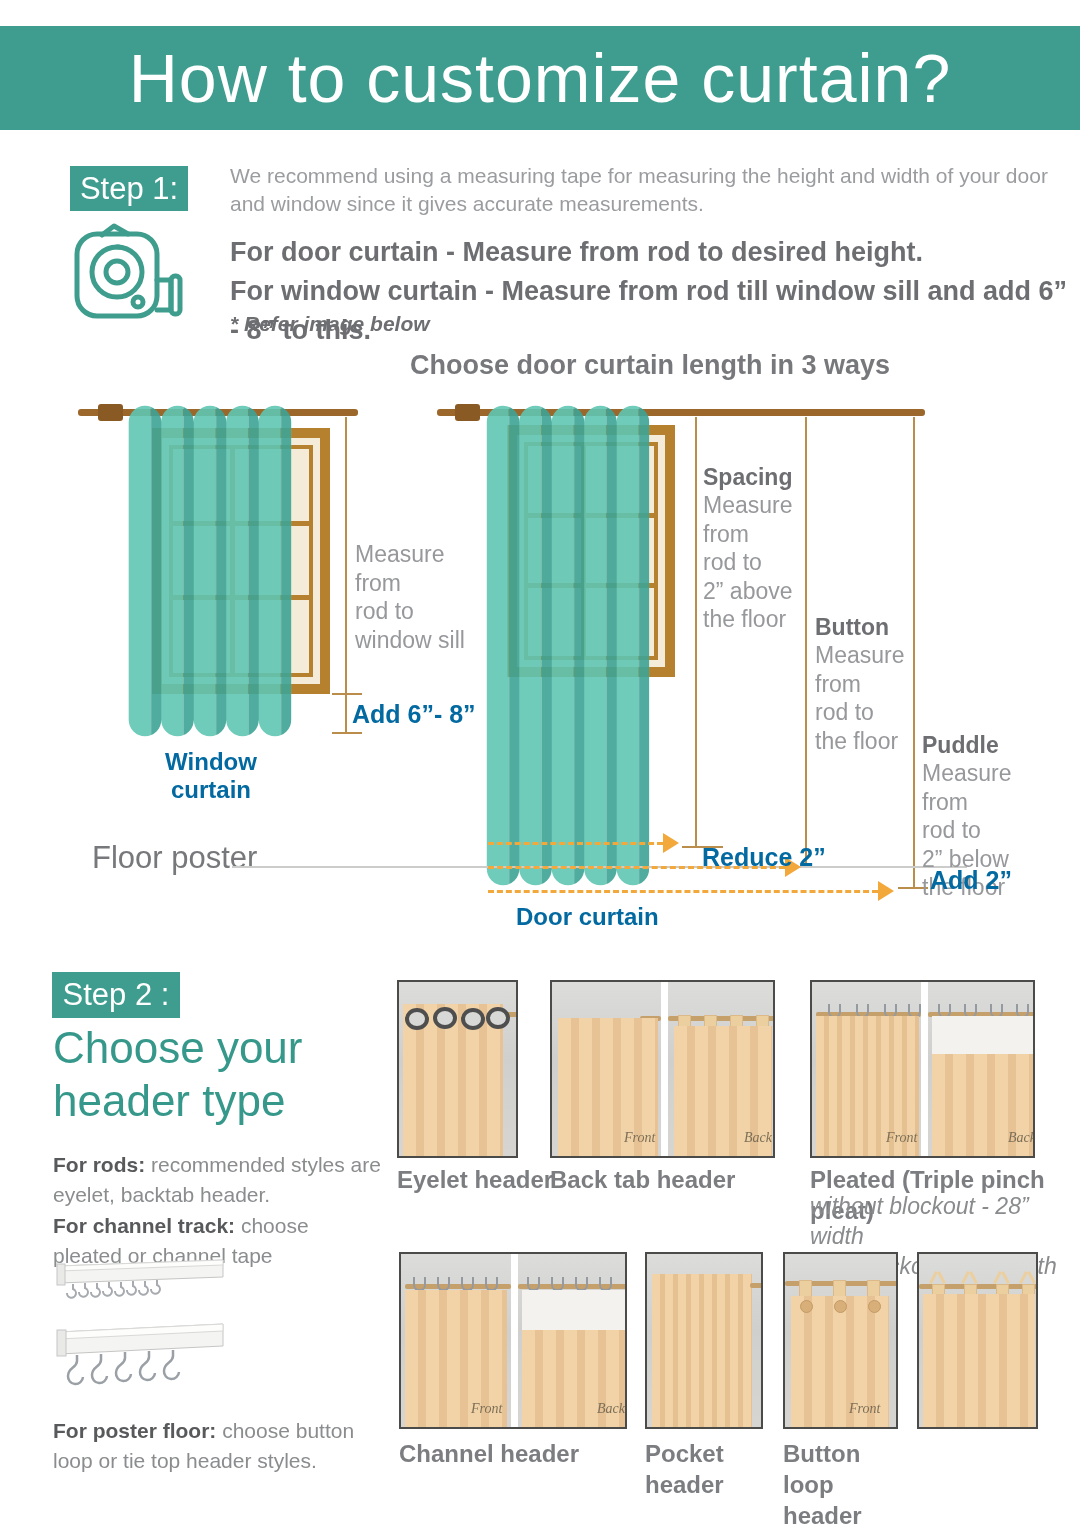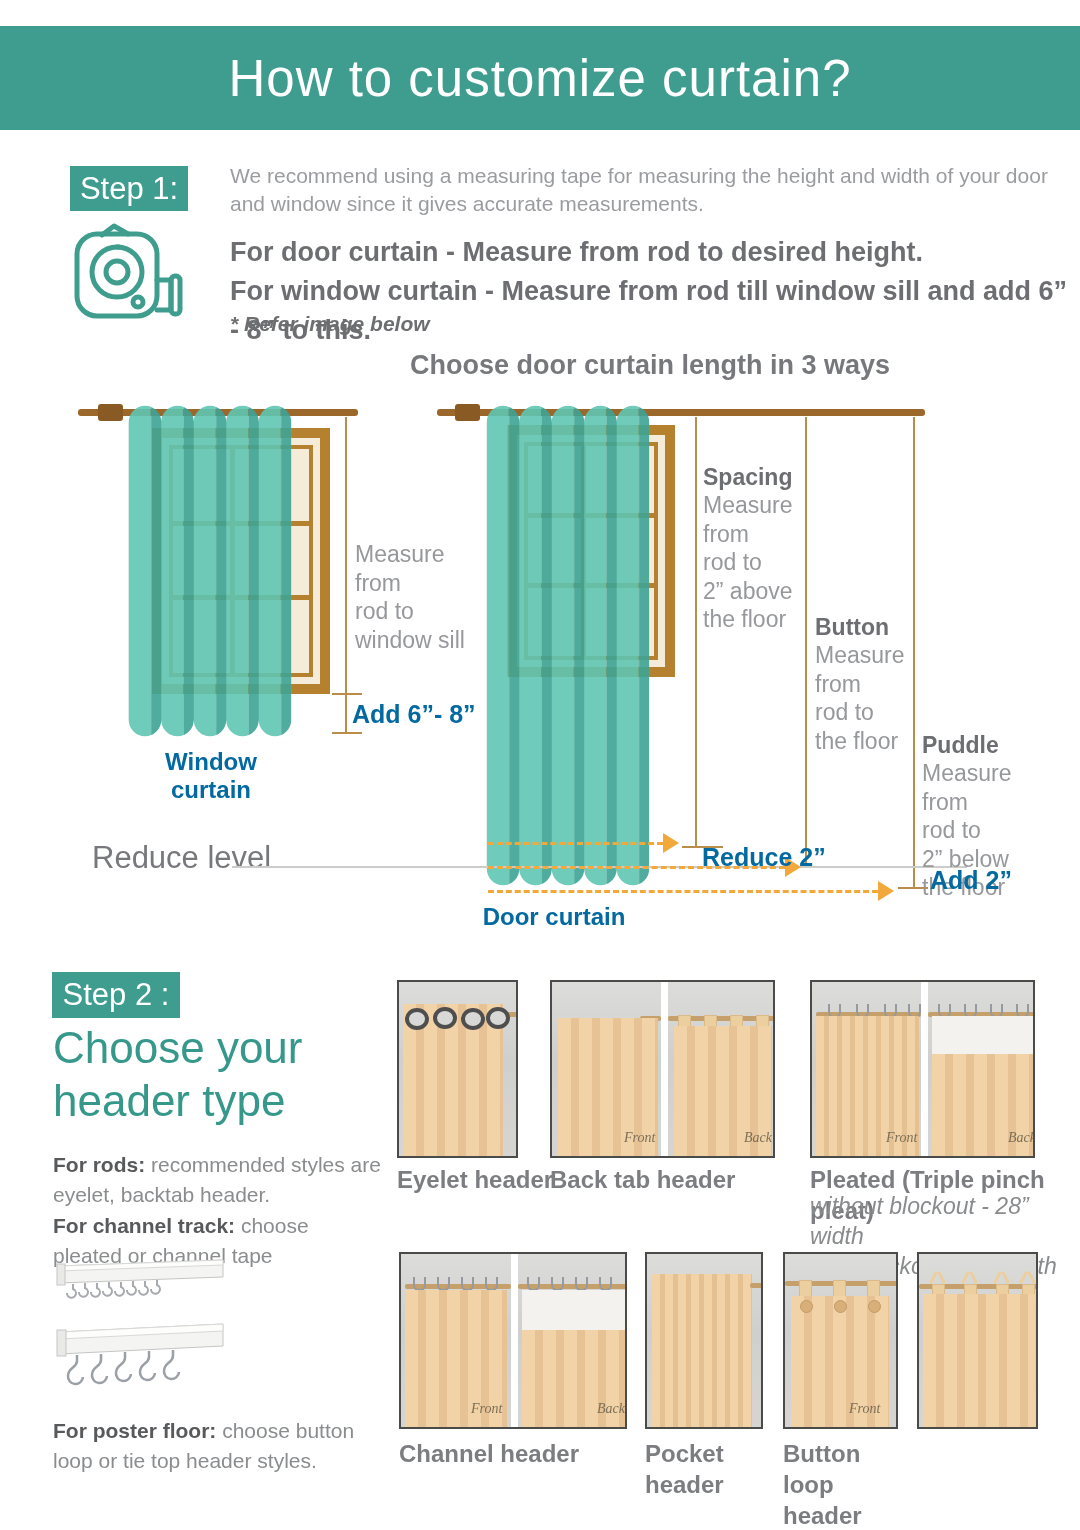--- a/index.html
+++ b/index.html
@@ -3,21 +3,21 @@
 <meta charset="utf-8">
 <style>
   html,body{margin:0;padding:0;background:#fff;}
   .page{position:relative;width:1080px;height:1530px;background:#ffffff;
         font-family:"Liberation Sans",sans-serif;overflow:hidden;}
   .abs{position:absolute;}
 
   
   .banner{position:absolute;left:0;top:26px;width:1080px;height:104px;background:#3e9d8e;
           display:flex;align-items:center;justify-content:center;}
-  .banner-title{color:#ffffff;font-size:51px;font-weight:500;letter-spacing:1px;}
+  .banner-title{color:#ffffff;font-size:68px;font-weight:500;letter-spacing:1px;}
 
   
   .badge{position:absolute;background:#3e9d8e;color:#fff;font-size:31px;font-weight:500;
          display:flex;align-items:center;justify-content:center;}
   .intro{position:absolute;left:230px;top:162px;width:830px;font-size:21px;line-height:1.35;color:#9a9c9f;}
   .boldlines{position:absolute;left:230px;top:233px;width:840px;font-size:27px;line-height:1.45;
              font-weight:700;color:#6d6e71;}
   .note{position:absolute;left:230px;top:312px;font-size:21px;font-weight:700;font-style:italic;color:#6d6e71;}
 
   
@@ -156,21 +156,21 @@
   <div class="vline" style="left:345px;top:417px;height:316px;"></div>
   <div class="tick" style="left:332px;top:693px;width:30px;"></div>
   <div class="tick" style="left:332px;top:732px;width:30px;"></div>
 
   <div class="vline" style="left:695px;top:417px;height:430px;"></div>
   <div class="tick" style="left:682px;top:846px;width:41px;"></div>
   <div class="vline" style="left:805px;top:417px;height:450px;"></div>
   <div class="vline" style="left:913px;top:417px;height:471px;"></div>
   <div class="tick" style="left:898px;top:887px;width:30px;"></div>
 
-  <div class="floor-label">Reduce level</div>
+  <div class="floor-label">Floor poster</div>
   <div class="floorline" style="left:232px;top:866px;width:735px;"></div>
 
   <div class="dash" style="left:488px;top:842px;width:175px;"></div>
   <div class="arr" style="left:663px;top:833px;"></div>
   <div class="dash" style="left:488px;top:866px;width:297px;"></div>
   <div class="arr" style="left:785px;top:857px;"></div>
   <div class="dash" style="left:488px;top:890px;width:390px;"></div>
   <div class="arr" style="left:878px;top:881px;"></div>
 
   <div class="mtext" style="left:355px;top:540px;">Measure
@@ -199,21 +199,21 @@
     <span class="mtitle">Puddle</span>
     <span>Measure
 from
 rod to
 2” below
 the floor</span>
   </div>
 
   <div class="dlabel" style="left:702px;top:843px;font-size:25px;">Reduce 2”</div>
   <div class="dlabel" style="left:930px;top:866px;font-size:25px;">Add 2”</div>
-  <div class="dlabel" style="left:473px;top:903px;width:162px;text-align:center;">Door curtain</div>
+  <div class="dlabel" style="left:516px;top:903px;width:162px;text-align:left;">Door curtain</div>
 
   <div class="badge" style="left:52px;top:972px;width:128px;height:46px;">
     <span>Step 2 :</span>
   </div>
   <div class="s2-heading">Choose your header type</div>
 
   <div class="s2-para" style="left:53px;top:1150px;width:330px;">
     <b>For rods:</b><span>  recommended styles are eyelet, backtab header.</span><br>
     <b>For channel track:</b><span>  choose pleated or channel tape</span>
   </div>

